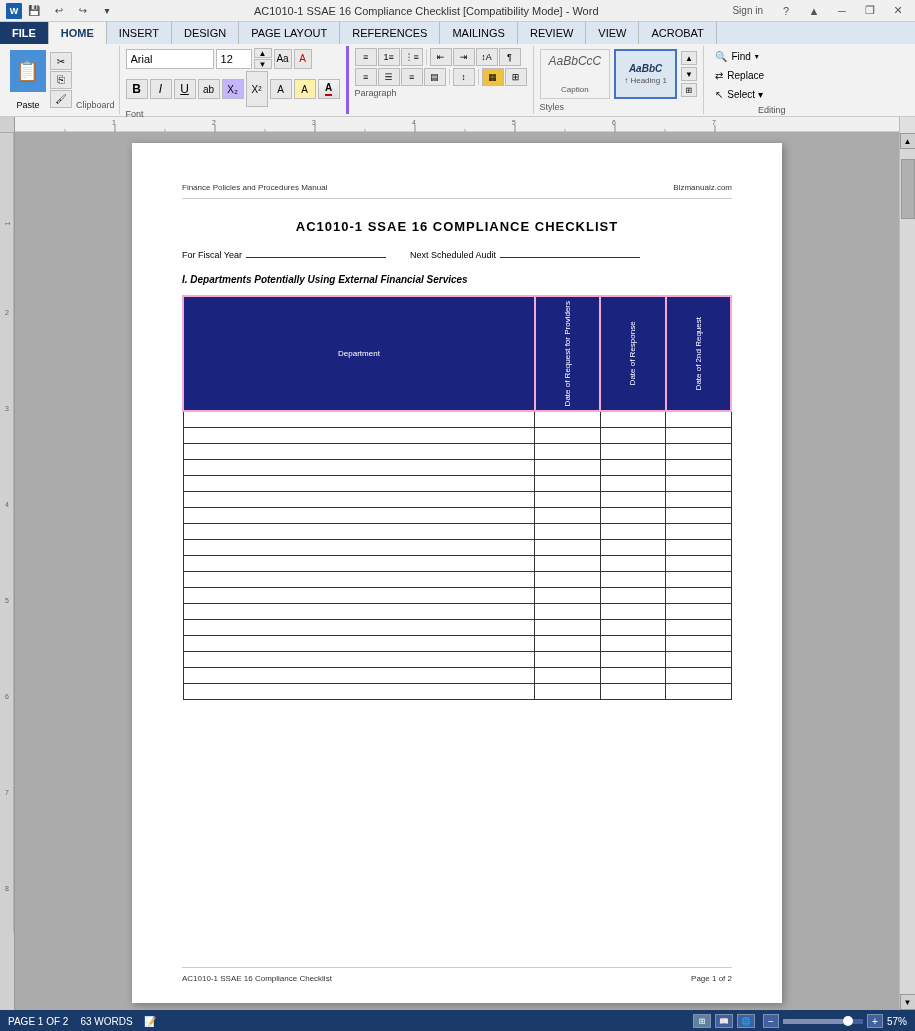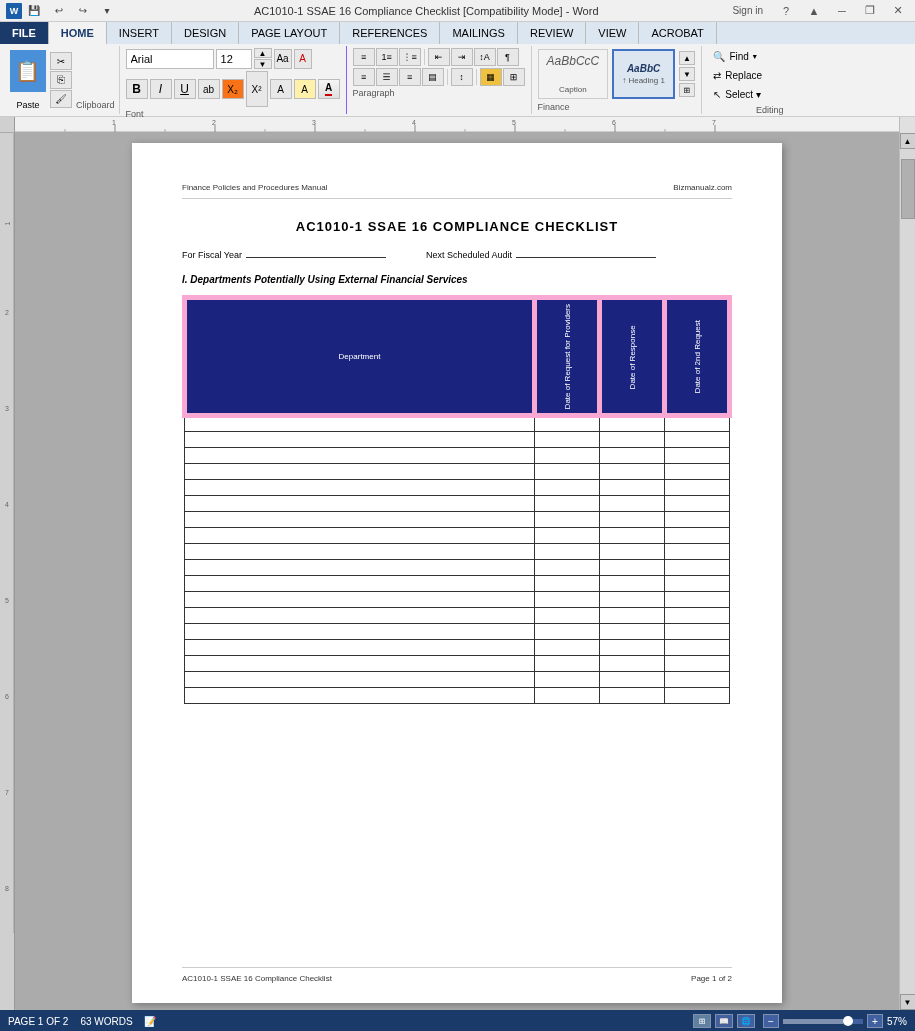--- a/index.html
+++ b/index.html
@@ -10,30 +10,30 @@
     .ribbon-tabs { display: flex; background: #dce6f0; height: 22px; }
     .ribbon-tab { padding: 3px 12px; font-size: 11px; cursor: pointer; display: flex; align-items: center; border-right: 1px solid #bbb; }
     .ribbon-tab.active { background: #f2f2f2; font-weight: bold; color: #1a3a6a; border-bottom: 2px solid #f2f2f2; margin-bottom: -1px; }
     .ribbon-tab.file-tab { background: #1a3a6a; color: white; font-weight: bold; padding: 3px 12px; }
     .ribbon-content { display: flex; align-items: stretch; padding: 2px 4px; height: 72px; }
 
     
     .document { width: 650px; background: white; box-shadow: 2px 2px 8px rgba(0,0,0,0.3); padding: 40px 50px; font-family: Arial, sans-serif; font-size: 9px; position: relative; min-height: 860px; }
     .doc-header { display: flex; justify-content: space-between; margin-bottom: 20px; font-size: 8px; color: #333; border-bottom: 1px solid #ccc; padding-bottom: 6px; }
     .doc-title { text-align: center; font-size: 13px; font-weight: bold; letter-spacing: 1px; margin-bottom: 14px; color: #000; }
-    .doc-fields { display: flex; gap: 40px; margin-bottom: 14px; font-size: 9px; }
+    .doc-fields { display: flex; gap: 24px; margin-bottom: 14px; font-size: 9px; }
     .doc-field { display: flex; align-items: baseline; gap: 4px; }
     .doc-field-label { font-size: 9px; }
     .doc-field-line { border-bottom: 1px solid #333; width: 140px; display: inline-block; height: 10px; }
     .section-title { font-size: 10px; font-weight: bold; color: #000; margin-bottom: 10px; font-style: italic; }
 
     
     .compliance-table { width: 100%; border-collapse: collapse; margin-top: 6px; }
     .table-header { background: #1a237e; }
-    .table-header th { color: white; font-size: 8px; font-weight: normal; padding: 4px; border: 5px solid #f9a8d4; text-align: center; vertical-align: middle; }
+    .table-header th { color: white; font-size: 8px; font-weight: normal; padding: 4px; border: 2px solid #f9a8d4; text-align: center; vertical-align: middle; }
     .th-dept { text-align: center; vertical-align: middle; font-size: 9px; font-weight: bold; width: 280px; }
     .th-rotated { writing-mode: vertical-rl; transform: rotate(180deg); font-size: 7.5px; width: 52px; padding: 8px 2px; line-height: 1.2; }
     .table-row td { height: 16px; border: 1px solid #333; padding: 2px; }
     .table-row td.dept-cell { width: 280px; }
     .table-row td.data-cell { width: 52px; }
 
     
     .doc-footer { display: flex; justify-content: space-between; margin-top: 20px; font-size: 8px; color: #333; border-top: 1px solid #ccc; padding-top: 6px; position: absolute; bottom: 20px; left: 50px; right: 50px; }
 
     
@@ -94,37 +94,37 @@
         <span style="font-size:9px;">Paste</span>
       </div>
       <div style="display:flex;flex-direction:column;justify-content:center;gap:1px;">
         <div style="width:22px;height:18px;background:#e8e8e8;border:1px solid #bbb;display:flex;align-items:center;justify-content:center;font-size:10px;cursor:pointer;">✂</div>
         <div style="width:22px;height:18px;background:#e8e8e8;border:1px solid #bbb;display:flex;align-items:center;justify-content:center;font-size:10px;cursor:pointer;">⎘</div>
         <div style="width:22px;height:18px;background:#e8e8e8;border:1px solid #bbb;display:flex;align-items:center;justify-content:center;font-size:9px;cursor:pointer;">🖌</div>
       </div>
       <div style="font-size:9px;color:#555;display:flex;align-items:flex-end;padding-bottom:2px;padding-left:2px;">Clipboard</div>
     </div>
 
-    <div style="display:flex;flex-direction:column;border-right:1px solid #8b5cf6;padding:2px 6px;gap:2px;">
+    <div style="display:flex;flex-direction:column;border-right:3px solid #8b5cf6;padding:2px 6px;gap:2px;">
       <div style="display:flex;align-items:center;gap:2px;">
         <input type="text" style="width: 88px; height: 20px; border: 1px solid rgb(187, 187, 187); padding: 1px 4px; font-size: 11px;" value="Arial">
         <input type="text" style="width: 36px; height: 20px; border: 1px solid rgb(187, 187, 187); padding: 1px 4px; font-size: 11px;" value="12">
         <div style="display:flex;flex-direction:column;gap:1px;">
           <div style="width:18px;height:10px;background:#e8e8e8;border:1px solid #bbb;display:flex;align-items:center;justify-content:center;font-size:8px;cursor:pointer;">▲</div>
           <div style="width:18px;height:10px;background:#e8e8e8;border:1px solid #bbb;display:flex;align-items:center;justify-content:center;font-size:8px;cursor:pointer;">▼</div>
         </div>
         <div style="width:18px;height:20px;background:#e8e8e8;border:1px solid #bbb;display:flex;align-items:center;justify-content:center;font-size:10px;cursor:pointer;">Aa</div>
         <div style="width:18px;height:20px;background:#e8e8e8;border:1px solid #bbb;display:flex;align-items:center;justify-content:center;font-size:10px;cursor:pointer;color:#c00;">A</div>
       </div>
       <div style="display:flex;align-items:center;gap:2px;">
         <div style="width:22px;height:20px;background:#e8e8e8;border:1px solid #bbb;display:flex;align-items:center;justify-content:center;font-weight:bold;font-size:12px;cursor:pointer;">B</div>
         <div style="width:22px;height:20px;background:#e8e8e8;border:1px solid #bbb;display:flex;align-items:center;justify-content:center;font-style:italic;font-size:12px;cursor:pointer;">I</div>
         <div style="width:22px;height:20px;background:#e8e8e8;border:1px solid #bbb;display:flex;align-items:center;justify-content:center;text-decoration:underline;font-size:12px;cursor:pointer;">U</div>
         <div style="width:22px;height:20px;background:#e8e8e8;border:1px solid #bbb;display:flex;align-items:center;justify-content:center;font-size:10px;cursor:pointer;">ab</div>
-        <div style="width:22px;height:20px;background:#f97316;border:1px solid #bbb;display:flex;align-items:center;justify-content:center;font-size:10px;cursor:pointer;">X₂</div>
+        <div style="width:22px;height:20px;background:#c4b5fd;border:1px solid #bbb;display:flex;align-items:center;justify-content:center;font-size:10px;cursor:pointer;">X₂</div>
         <div style="width:22px;height:36px;background:#e8e8e8;border:1px solid #bbb;display:flex;align-items:center;justify-content:center;font-size:10px;cursor:pointer;">X²</div>
         <div style="width:22px;height:20px;background:#e8e8e8;border:1px solid #bbb;display:flex;align-items:center;justify-content:center;font-size:10px;cursor:pointer;">A</div>
         <div style="width:22px;height:20px;background:#fff0aa;border:1px solid #bbb;display:flex;align-items:center;justify-content:center;font-size:10px;cursor:pointer;">A</div>
         <div style="width:22px;height:20px;border:1px solid #bbb;display:flex;align-items:center;justify-content:center;font-size:10px;cursor:pointer;background:linear-gradient(to bottom,#f5f5f5,#e0e0e0);">
             <span style="border-bottom:2px solid #c00;padding-bottom:1px;font-weight:bold;">A</span>
           </div>
       </div>
       <div style="font-size:9px;color:#555;display:flex;align-items:flex-end;">Font</div>
     </div>
 
@@ -162,21 +162,21 @@
         <div style="padding:4px 8px;border:2px solid #4472c4;cursor:pointer;height:50px;display:flex;flex-direction:column;align-items:center;justify-content:center;min-width:60px;background:#dce6f0;">
           <span style="font-size:10px;color:#1f3864;font-weight:bold;font-style:italic;">AaBbC</span>
           <span style="font-size:8px;color:#555;margin-top:2px;">↑ Heading 1</span>
         </div>
         <div style="display:flex;flex-direction:column;justify-content:center;gap:2px;">
           <div style="width:16px;height:14px;background:#e8e8e8;border:1px solid #bbb;display:flex;align-items:center;justify-content:center;font-size:8px;cursor:pointer;">▲</div>
           <div style="width:16px;height:14px;background:#e8e8e8;border:1px solid #bbb;display:flex;align-items:center;justify-content:center;font-size:8px;cursor:pointer;">▼</div>
           <div style="width:16px;height:14px;background:#e8e8e8;border:1px solid #bbb;display:flex;align-items:center;justify-content:center;font-size:8px;cursor:pointer;">⊞</div>
         </div>
       </div>
-      <div style="font-size:9px;color:#555;">Finance</div>
+      <div style="font-size:9px;color:#555;">Styles</div>
     </div>
 
     <div style="display:flex;flex-direction:column;padding:2px 6px;gap:2px;min-width:70px;">
       <div style="display:flex;align-items:center;gap:4px;padding:2px 4px;cursor:pointer;border:1px solid transparent;">
         <span style="font-size:10px;">🔍</span>
         <span style="font-size:10px;">Find</span>
         <span style="font-size:8px;">▾</span>
       </div>
       <div style="display:flex;align-items:center;gap:4px;padding:2px 4px;cursor:pointer;border:1px solid transparent;">
         <span style="font-size:10px;">⇄</span>

